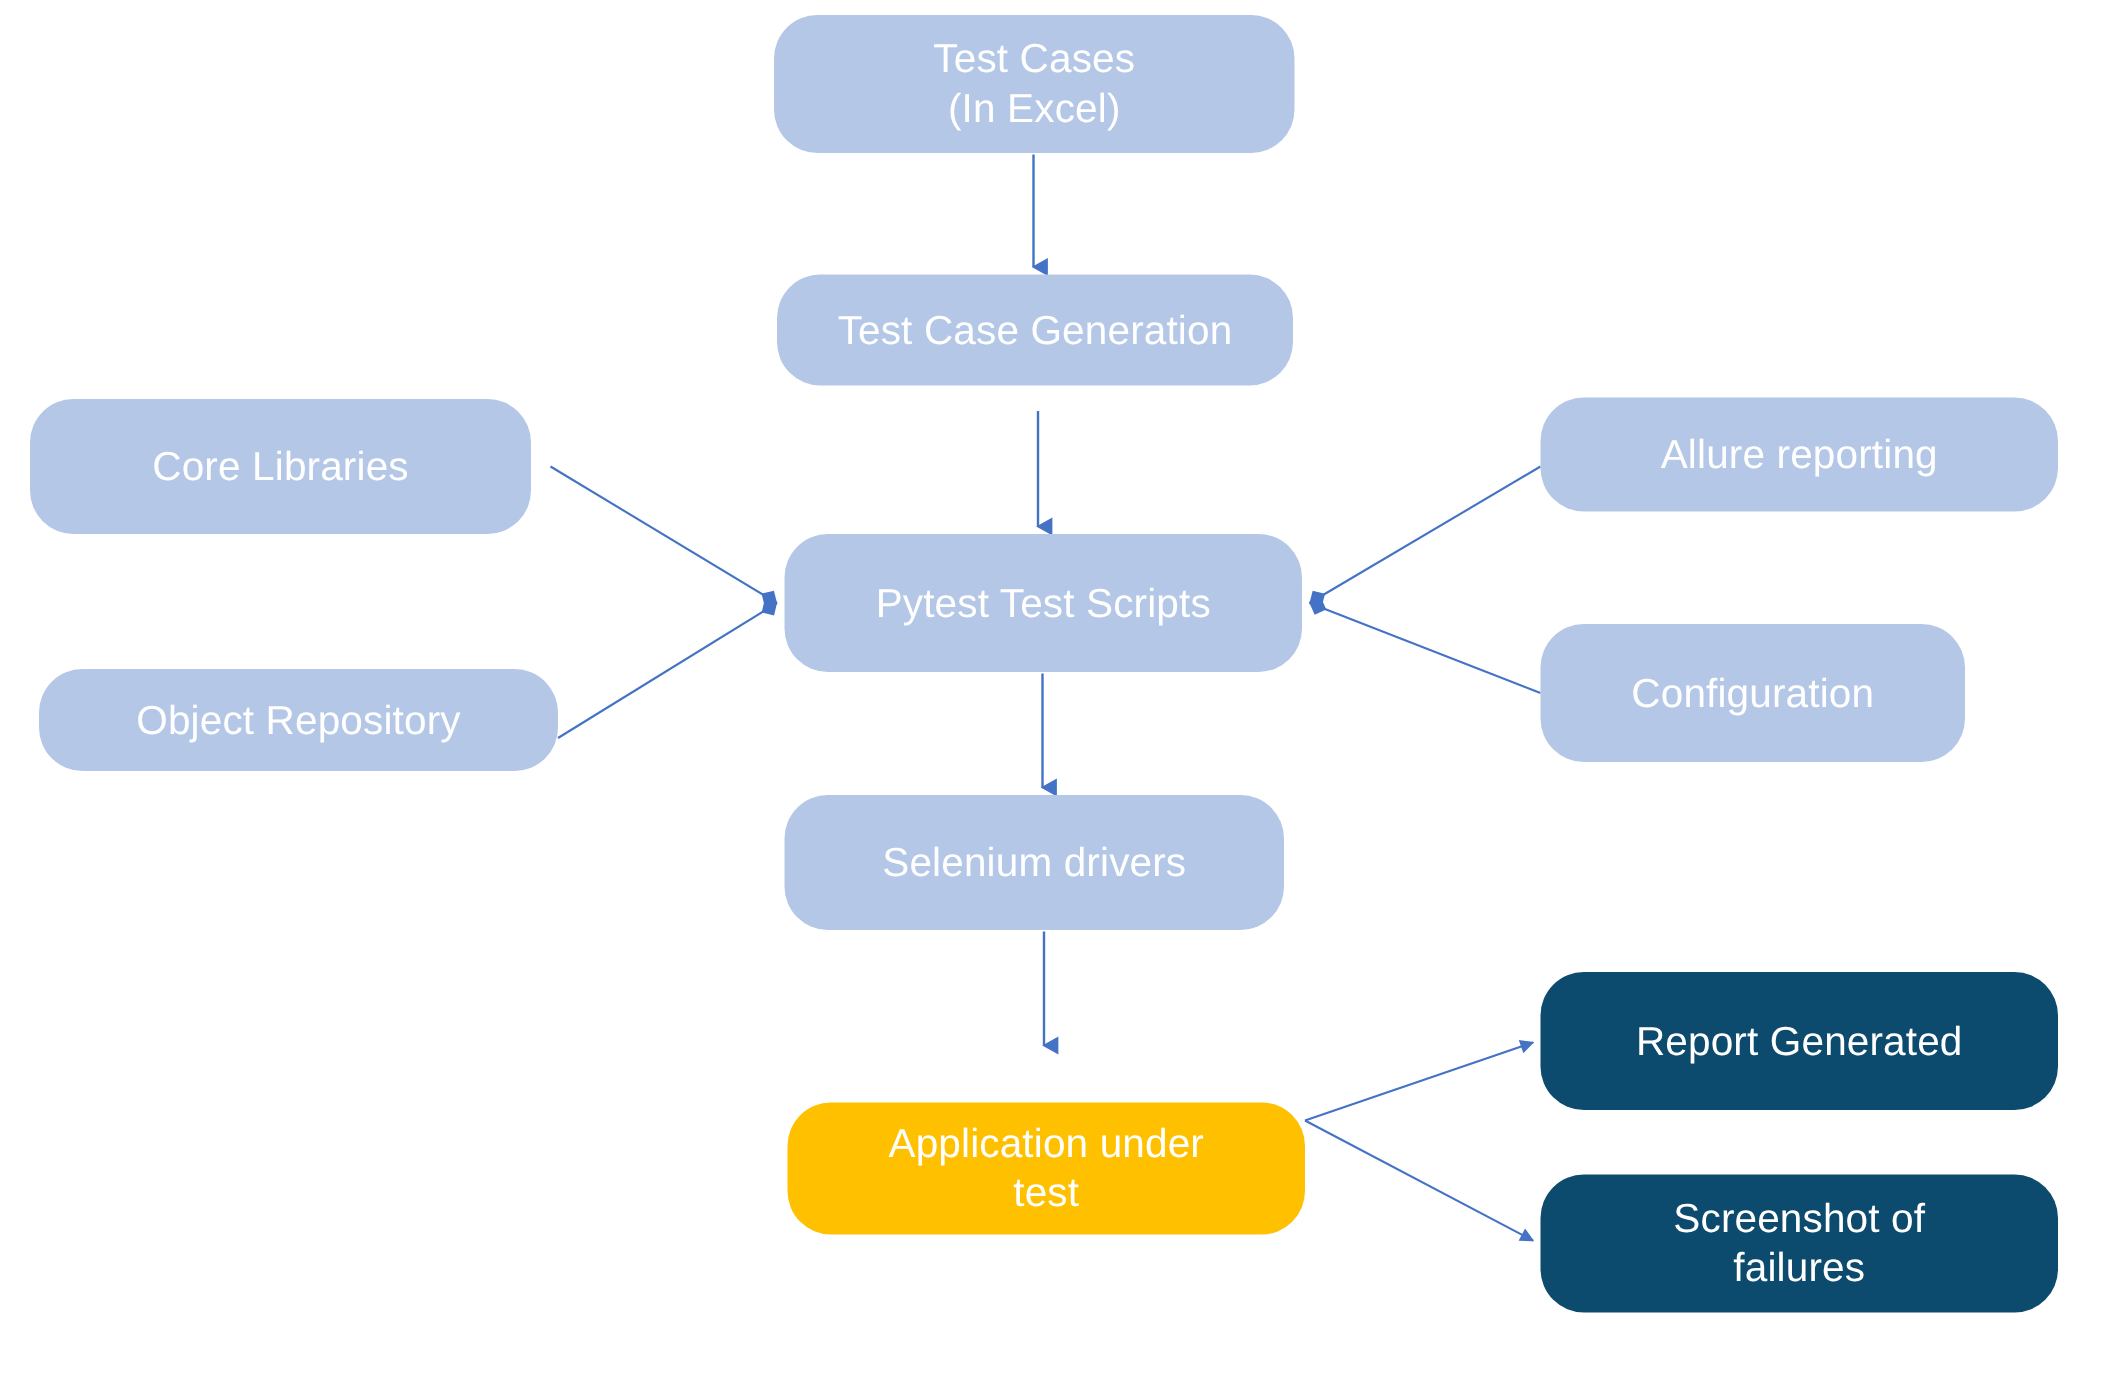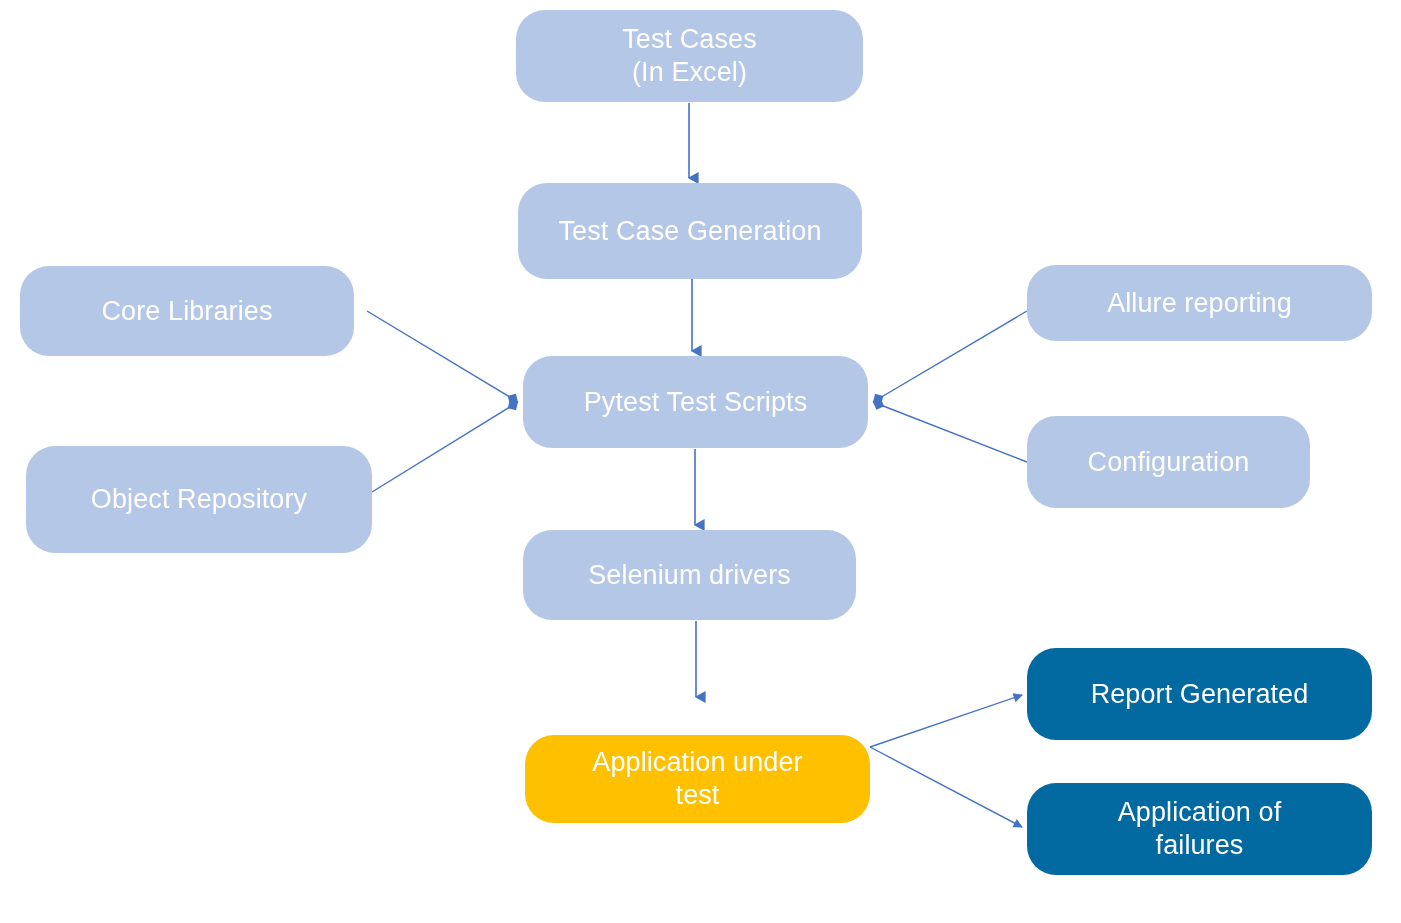--- a/index.html
+++ b/index.html
@@ -37,29 +37,29 @@
     line-height: 1.22;
     font-weight: 400;
     letter-spacing: 0.1px;
     box-sizing: border-box;
     padding: 2px 8px;
     white-space: pre-line;
     border-radius: 29px;
   }
   .node-blue   { background: #b4c7e7; }
   .node-orange { background: #ffc000; }
-  .node-green  { background: #0369a1; }
+  .node-green  { background: #0c4a6e; }
 
   
   #node-test-cases        { left: 516px;  top: 10px;  width: 347px; height: 92px;  }
-  #node-test-case-gen     { left: 518px;  top: 183px; width: 344px; height: 96px;  }
+  #node-test-case-gen     { left: 518px;  top: 183px; width: 344px; height: 74px;  }
   #node-core-libraries    { left: 20px;   top: 266px; width: 334px; height: 90px;  }
   #node-allure-reporting  { left: 1027px; top: 265px; width: 345px; height: 76px;  }
   #node-pytest-scripts    { left: 523px;  top: 356px; width: 345px; height: 92px;  }
-  #node-object-repository { left: 26px;   top: 446px; width: 346px; height: 107px;  }
+  #node-object-repository { left: 26px;   top: 446px; width: 346px; height: 68px;  }
   #node-configuration     { left: 1027px; top: 416px; width: 283px; height: 92px;  }
   #node-selenium-drivers  { left: 523px;  top: 530px; width: 333px; height: 90px;  }
   #node-report-generated  { left: 1027px; top: 648px; width: 345px; height: 92px;  }
   #node-app-under-test    { left: 525px;  top: 702px; width: 345px; height: 88px; margin-top: 33px;  }
   #node-screenshot-fail   { left: 1027px; top: 783px; width: 345px; height: 92px;  }
 </style>
 </head>
 <body>
 
 <div id="diagram-canvas">
@@ -133,16 +133,16 @@
 
   <div class="node node-blue" id="node-configuration">Configuration</div>
 
   <div class="node node-blue" id="node-selenium-drivers">Selenium drivers</div>
 
   <div class="node node-orange" id="node-app-under-test">Application under
 test</div>
 
   <div class="node node-green" id="node-report-generated">Report Generated</div>
 
-  <div class="node node-green" id="node-screenshot-fail">Application of
+  <div class="node node-green" id="node-screenshot-fail">Screenshot of
 failures</div>
 
 </div>
 
 </body></html>

